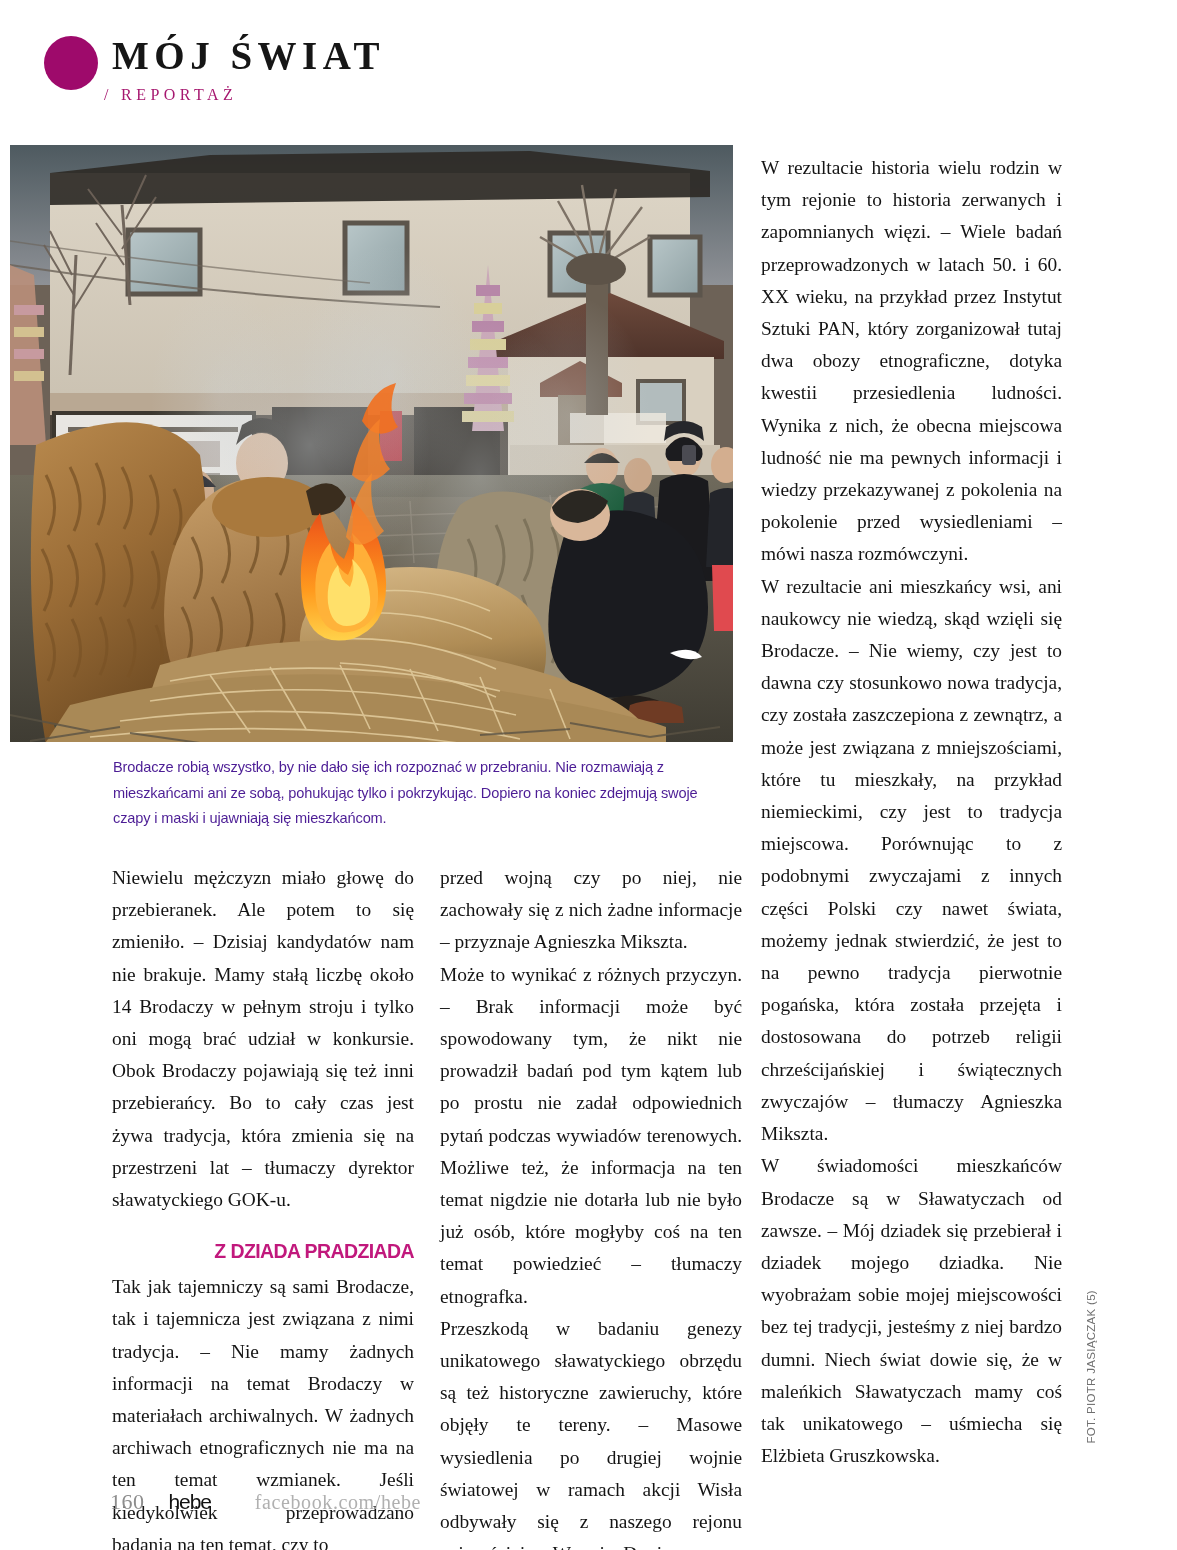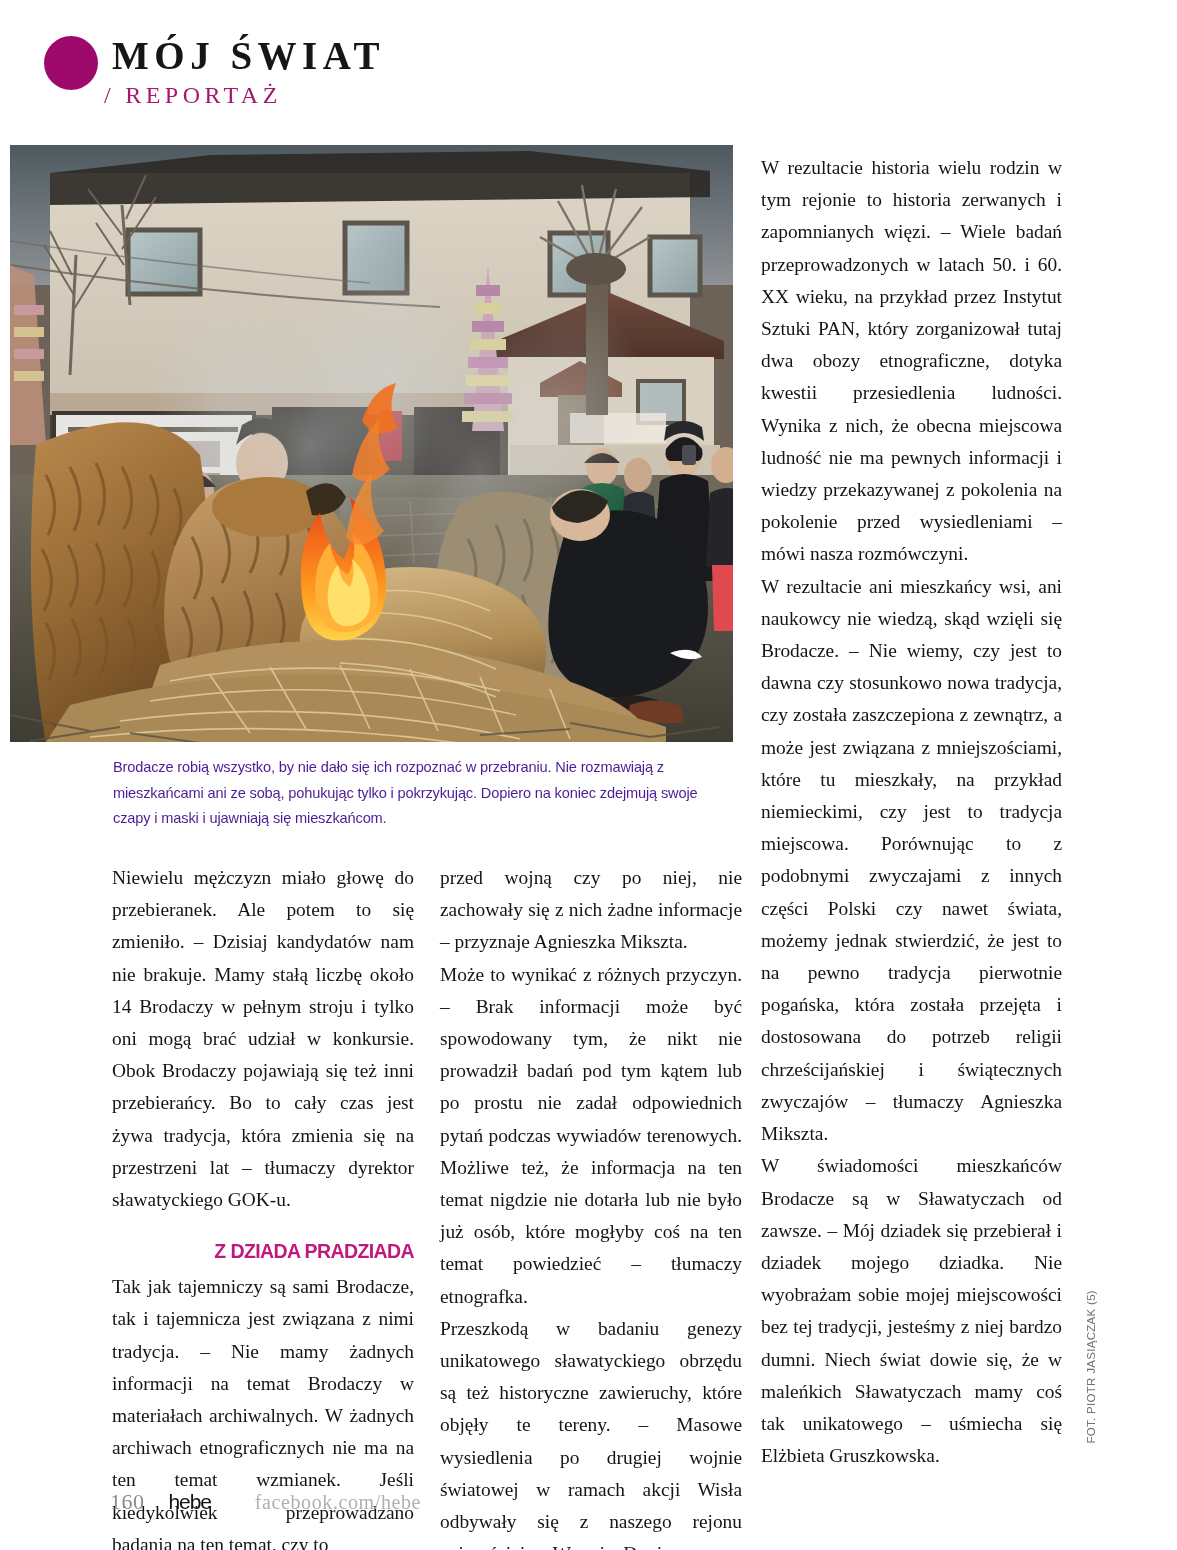--- a/index.html
+++ b/index.html
@@ -43,21 +43,21 @@
     letter-spacing: 5.5px;
     color: #161616;
     line-height: 40px;
     white-space: nowrap;
   }
   .mast-sub {
     position: absolute;
     left: 60px;
     top: 50px;
     font-family: "Liberation Serif", serif;
-    font-size: 24px;
+    font-size: 16px;
     letter-spacing: 4.5px;
     color: #a6176f;
     line-height: 30px;
     white-space: nowrap;
   }
   .mast-sub .slash {
     color: #a6176f;
     letter-spacing: 4px;
   }
 

